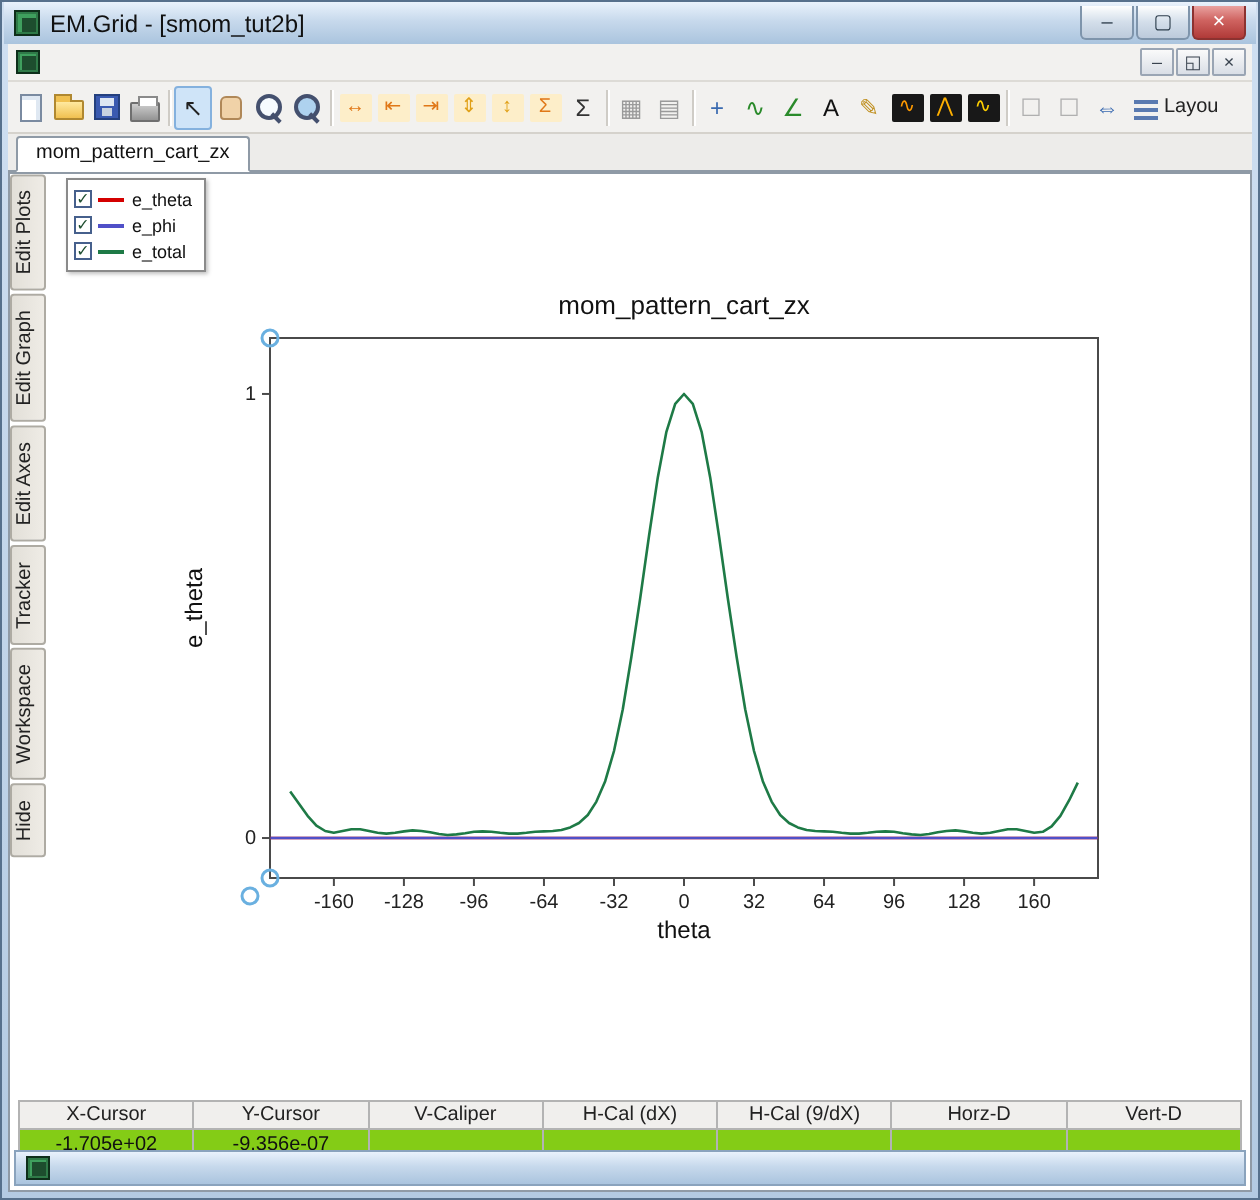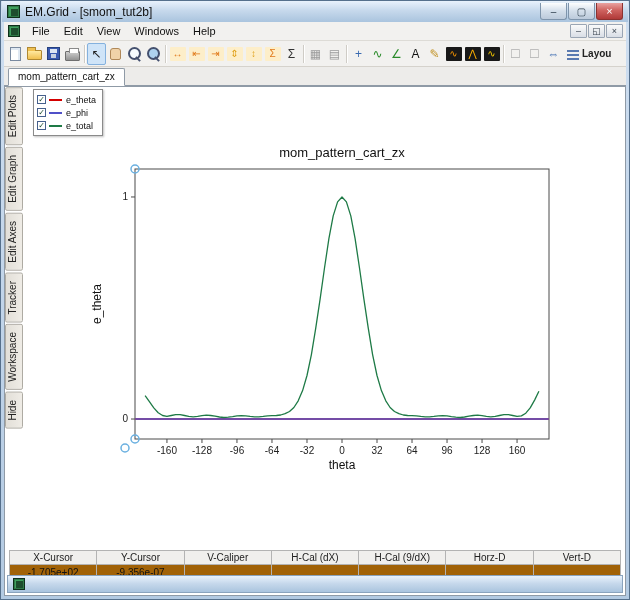--- a/index.html
+++ b/index.html
@@ -29,21 +29,21 @@
   .mdi-btns { margin-left:auto; display:flex; gap:1px; }
   .mdi-btn { width:17px; height:14px; font-size:9px; display:flex; align-items:center; justify-content:center;
     background:linear-gradient(#fafafa,#d9dee6); border:1px solid #9aa5b4; color:#39434f; border-radius:1px; }
 
   
   .toolbar { position:absolute; left:3px; right:3px; top:40px; height:26px; background:#f2f1ef;
     display:flex; align-items:center; padding:0 2px; border-bottom:1px solid #d5d2cc; overflow:hidden; }
   .tb-btn { min-width:19px; height:22px; display:flex; align-items:center; justify-content:center;
     border:1px solid transparent; border-radius:2px; }
   .tb-btn.pressed { background:#cfe4f8; border-color:#84b1de; }
-  .tb-btn.wide { padding:0 3px;font-weight:bold; }
+  .tb-btn.wide { padding:0 3px; }
   .tb-sep { width:1px; height:18px; background:#cfccc6; margin:0 2px; box-shadow:1px 0 0 #fff; }
   .tb-glyph { font-size:12px; line-height:1; }
   .tb-glyph.blk { width:16px; height:14px; display:inline-flex; align-items:center; justify-content:center;
     border-radius:1px; font-size:10px; }
   .tb-label { font-size:10px; color:#222; margin-left:3px; white-space:nowrap; }
 
   .ic { display:inline-block; position:relative; }
   .ic-doc { width:11px; height:14px; background:#fff; border:1px solid #7a8aa0; box-shadow:inset -2px 2px 0 #dfe8f2; }
   .ic-folder { width:15px; height:10px; background:linear-gradient(#ffe9a0,#f0c050); border:1px solid #b08830; border-radius:1px; margin-top:3px; }
   .ic-folder:before { content:""; position:absolute; top:-4px; left:-1px; width:7px; height:3px;
@@ -88,21 +88,21 @@
   .lg-line { width:13px; height:2px; margin-right:4px; }
   .lg-label { font-size:9px; color:#111; }
 
   
   .readout { position:absolute; left:4px; right:4px; top:463px; }
   .ro-row { display:flex; }
   .ro-cell { flex:1 1 0; height:15px; display:flex; align-items:center; justify-content:center;
     font-size:10px; border:1px solid #b3b3b3; border-left:none; }
   .ro-cell:first-child { border-left:1px solid #b3b3b3; }
   .ro-head { background:#f0efed; color:#222; }
-  .ro-val { background:#a16207; border-top:none; color:#111; }
+  .ro-val { background:#84cc16; border-top:none; color:#111; }
 
   
   .minbar { position:absolute; left:2px; right:2px; bottom:2px; height:18px;
     background:linear-gradient(#e9f2fc,#c7d9ec 45%,#aac4de); border:1px solid #8aa3bd;
     display:flex; align-items:center; padding:0 4px; }
 </style>
 </head>
 <body>
 
 <div class="window">
@@ -112,27 +112,20 @@
     <span class="title-text">EM.Grid - [smom_tut2b]</span>
     <span class="cap-btns">
       <span class="cap-btn">–</span>
       <span class="cap-btn">▢</span>
       <span class="cap-btn cap-close">×</span>
     </span>
   </div>
 
   <div class="menubar">
     <span class="mdi-icon"></span>
-    <span style="display:flex">
-        <div class="menu-item">File</div>
-        <div class="menu-item">Edit</div>
-        <div class="menu-item">View</div>
-        <div class="menu-item">Windows</div>
-        <div class="menu-item">Help</div>
-      </span>
     <span class="mdi-btns">
       <span class="mdi-btn">–</span>
       <span class="mdi-btn">◱</span>
       <span class="mdi-btn">×</span>
     </span>
   </div>
 
   <div class="toolbar">
       <div class="tb-btn">
         <span class="ic ic-doc"></span>

